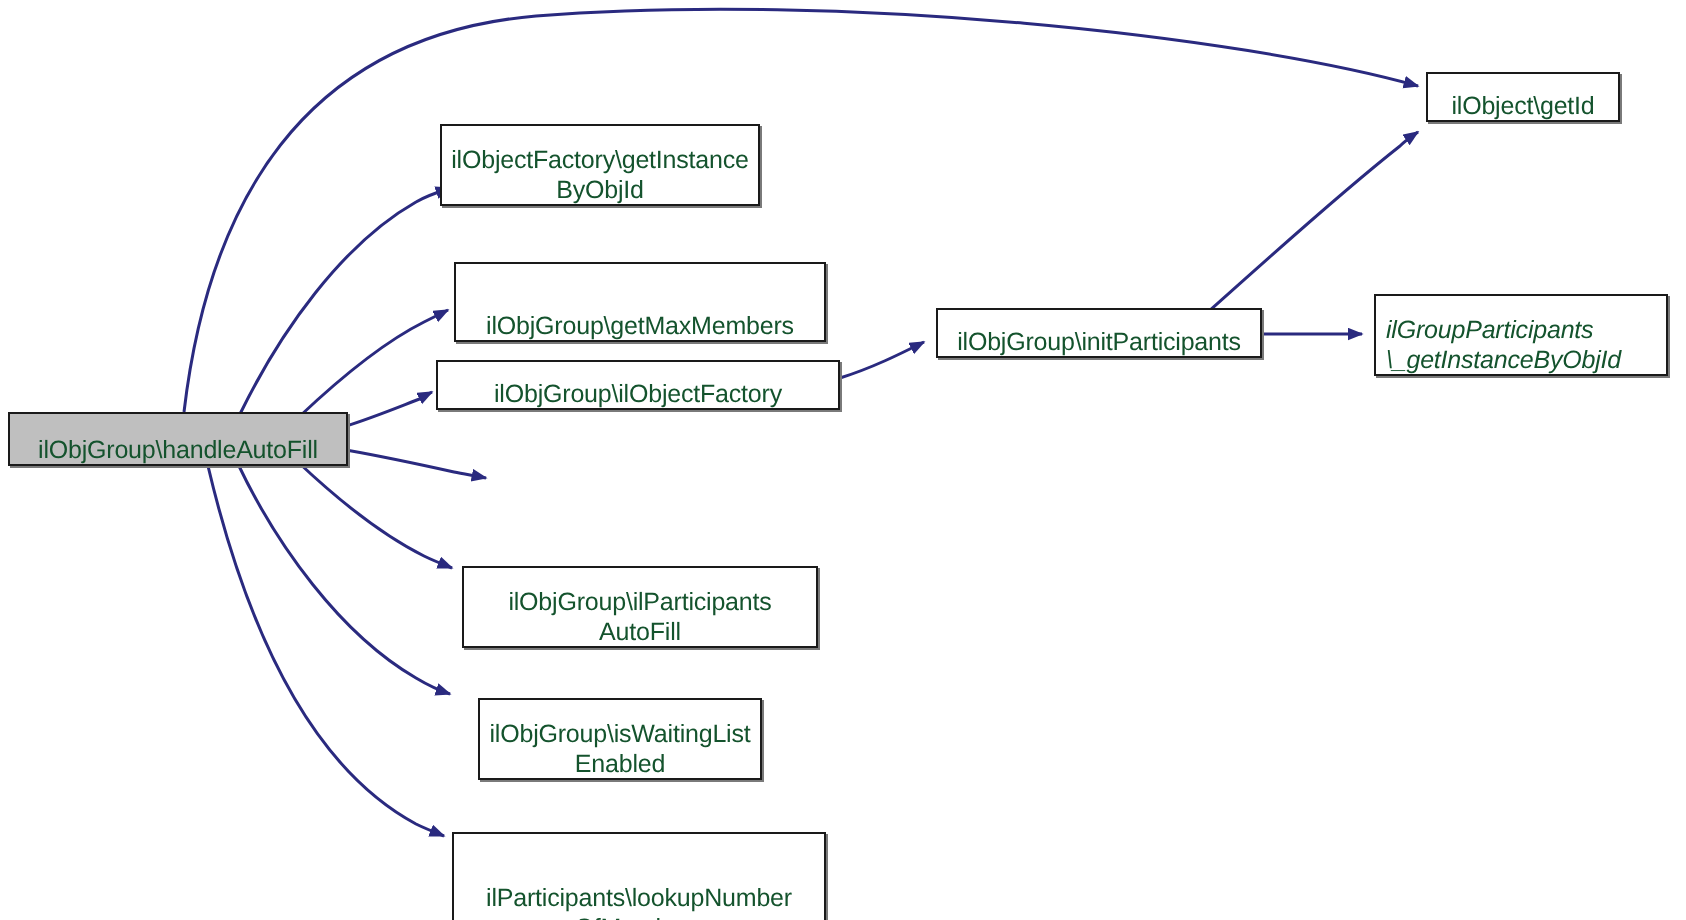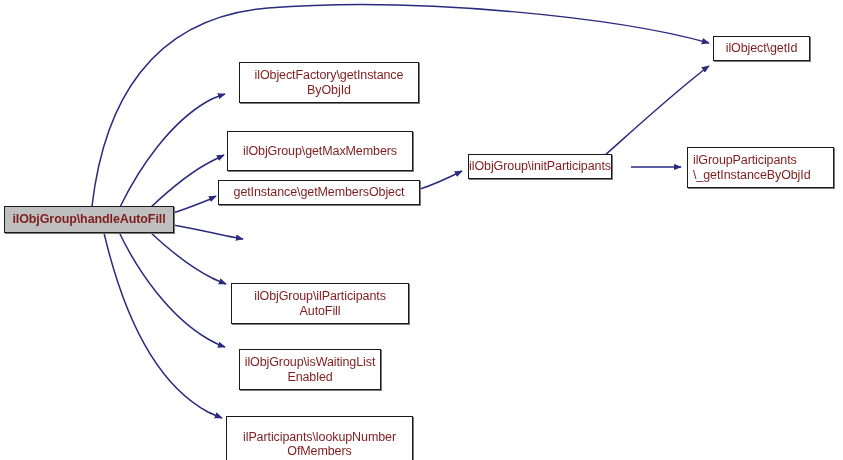--- a/index.html
+++ b/index.html
@@ -21,38 +21,39 @@
     top: 0;
     width: 843px;
     height: 460px;
     pointer-events: none;
   }
   .node {
     position: absolute;
     box-sizing: border-box;
     border: 1px solid #1a1a1a;
     background: #ffffff;
-    color: #7f1d1d;
+    color: #14532d;
     font-size: 12.5px;
     line-height: 14.5px;
     display: flex;
-    align-items: center;
+    align-items: flex-end;
     justify-content: center;
     text-align: center;
     white-space: pre-line;
     letter-spacing: -0.1px;
     box-shadow: 1px 1px 0 0 #7a7a7a;
   }
   .node.root {
     background: #bfbfbf;
   }
   .node.leftalign {
     justify-content: flex-start;
     text-align: left;
     padding-left: 5px;
+    font-style: italic;
   }
   .node-label {
     display: block;
     width: 100%;
   }
 </style>
 </head>
 <body>
 
 <div id="canvas">
@@ -71,54 +72,54 @@
       <path d="M 173,225 C 190,228 209,232 227,236 C 232,237 238,238 243,239"></path>
       <path d="M 149,231 C 167,248 190,267 212,278 C 216,280 221,282 226,284"></path>
       <path d="M 119,232 C 138,272 170,317 208,339 C 213,342 219,345 225,347"></path>
       <path d="M 104,233 C 117,288 145,378 208,412 C 212,414 217,416 222,418"></path>
       <path d="M 420,189 C 436,184 450,177 462,171"></path>
       <path d="M 604,156 C 630,133 667,99 700,73 C 703,70 706,68 709,66"></path>
       <path d="M 631,167 C 650,167 667,167 681,167"></path>
     </g>
   </svg>
 
-  <div class="node root" style="left:4px; top:206px; width:170px; height:27px;font-weight:bold;">
+  <div class="node root" style="left:4px; top:206px; width:170px; height:27px;">
     <span class="node-label">ilObjGroup\handleAutoFill</span>
   </div>
 
-  <div class="node" style="left:239px; top:62px; width:180px; height:41px;">
+  <div class="node" style="left:220px; top:62px; width:160px; height:41px;">
     <span class="node-label">ilObjectFactory\getInstance
 ByObjId</span>
   </div>
 
   <div class="node" style="left:227px; top:131px; width:186px; height:40px;">
     <span class="node-label">ilObjGroup\getMaxMembers</span>
   </div>
 
   <div class="node" style="left:218px; top:180px; width:202px; height:25px;">
-    <span class="node-label">getInstance\getMembersObject</span>
+    <span class="node-label">ilObjGroup\ilObjectFactory</span>
   </div>
 
 
   <div class="node" style="left:231px; top:283px; width:178px; height:41px;">
     <span class="node-label">ilObjGroup\ilParticipants
 AutoFill</span>
   </div>
 
   <div class="node" style="left:239px; top:349px; width:142px; height:41px;">
     <span class="node-label">ilObjGroup\isWaitingList
 Enabled</span>
   </div>
 
   <div class="node" style="left:226px; top:416px; width:187px; height:56px;">
     <span class="node-label">ilParticipants\lookupNumber
 OfMembers</span>
   </div>
 
-  <div class="node" style="left:468px; top:154px; width:144px; height:25px;">
+  <div class="node" style="left:468px; top:154px; width:163px; height:25px;">
     <span class="node-label">ilObjGroup\initParticipants</span>
   </div>
 
   <div class="node" style="left:713px; top:36px; width:97px; height:25px;">
     <span class="node-label">ilObject\getId</span>
   </div>
 
   <div class="node leftalign" style="left:687px; top:147px; width:147px; height:41px;">
     <span class="node-label">ilGroupParticipants
 \_getInstanceByObjId</span>

